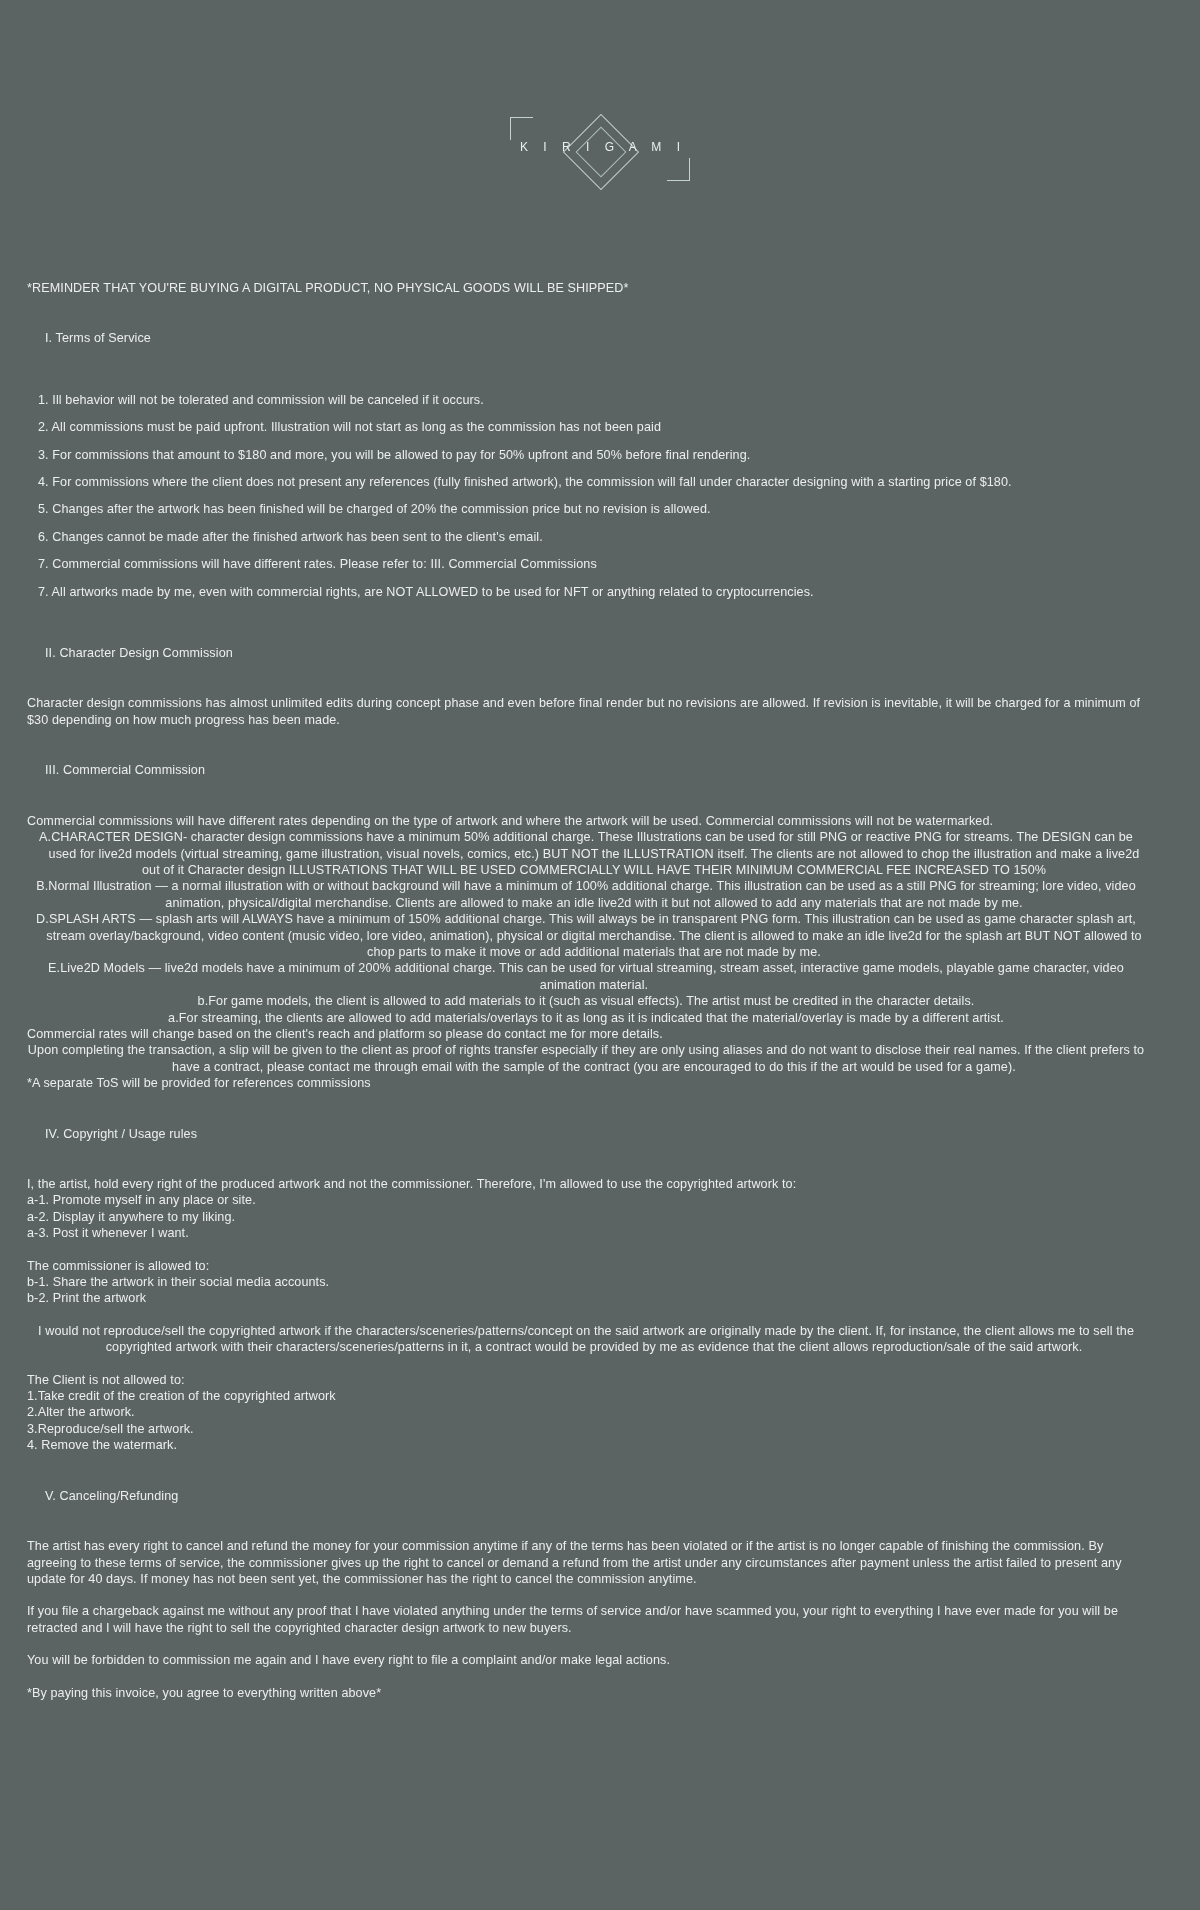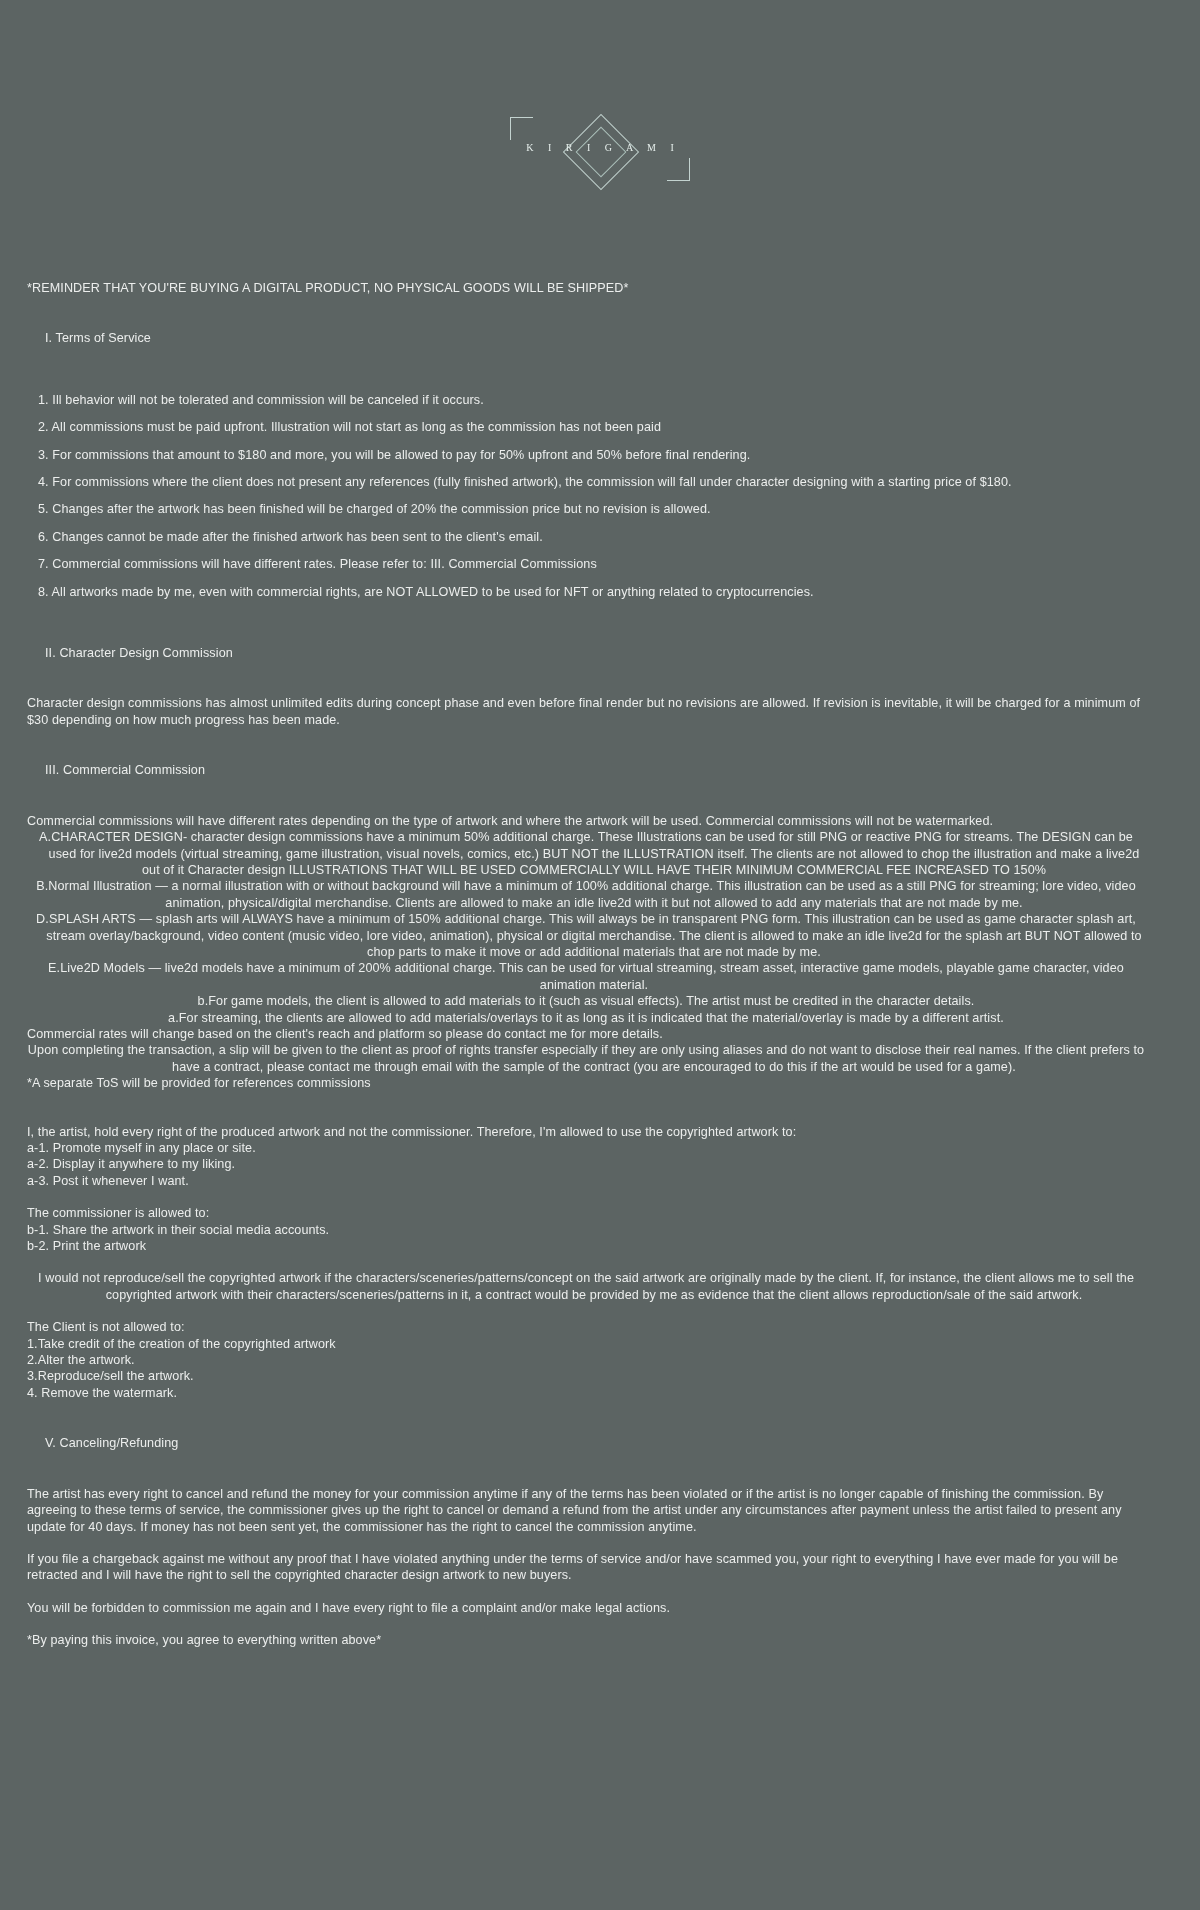--- a/index.html
+++ b/index.html
@@ -60,24 +60,24 @@
     width: 22px;
     height: 22px;
     border-color: #cfe0dc;
     border-style: solid;
     opacity: .9;
   }
   .logo-bracket.tl { left: 0; top: 10px; border-width: 1px 0 0 1px; }
   .logo-bracket.br { right: 0; bottom: 6px; border-width: 0 1px 1px 0; }
   .logo-text {
     position: relative;
-    font-size: 10px;
+    font-size: 12px;
     letter-spacing: 6px;
     color: #e6efec;
-    font-family: Liberation Serif, serif;
+    font-family: Liberation Sans, sans-serif;
     z-index: 2;
     text-indent: 6px;
   }
   
   .doc {
     padding: 0 55px 40px 27px;
     font-size: 12.6px;
     line-height: 16.4px;
     letter-spacing: .1px;
   }
@@ -131,21 +131,21 @@
     <p class="heading">I. Terms of Service</p>
     <div class="blank"></div>
 
     <p class="item">1. Ill behavior will not be tolerated and commission will be canceled if it occurs.</p>
     <p class="item">2. All commissions must be paid upfront. Illustration will not start as long as the commission has not been paid</p>
     <p class="item">3. For commissions that amount to $180 and more, you will be allowed to pay for 50% upfront and 50% before final rendering.</p>
     <p class="item">4. For commissions where the client does not present any references (fully finished artwork), the commission will fall under character designing with a starting price of $180.</p>
     <p class="item">5. Changes after the artwork has been finished will be charged of 20% the commission price but no revision is allowed.</p>
     <p class="item">6. Changes cannot be made after the finished artwork has been sent to the client's email.</p>
     <p class="item">7. Commercial commissions will have different rates. Please refer to: III. Commercial Commissions</p>
-    <p class="item">8. All artworks made by me, even with commercial rights, are NOT ALLOWED to be used for NFT or   anything related to cryptocurrencies.</p>
+    <p class="item">7. All artworks made by me, even with commercial rights, are NOT ALLOWED to be used for NFT or   anything related to cryptocurrencies.</p>
     <div class="blank"></div>
 
     <p class="heading">II. Character Design Commission</p>
     <div class="blank"></div>
     <p class="para">Character design commissions has almost unlimited edits during concept phase and even before final render but no revisions are allowed. If revision is inevitable, it will be charged for a minimum of $30 depending on how much progress has been made.</p>
     <div class="blank"></div>
 
     <p class="heading">III. Commercial Commission</p>
     <div class="blank"></div>
     <p class="para">Commercial commissions will have different rates depending on the type of artwork and where the artwork will be used. Commercial commissions will not be watermarked.</p>
@@ -154,20 +154,21 @@
     <p class="hang">B.Normal Illustration — a normal illustration with or without background will have a minimum of 100% additional charge. This illustration can be used as a still PNG for streaming; lore video, video animation, physical/digital merchandise. Clients are allowed to make an idle live2d with it but not allowed to add any materials that are not made by me.</p>
     <p class="hang">D.SPLASH ARTS — splash arts will ALWAYS have a minimum of 150% additional charge. This will always be in transparent PNG form. This illustration can be used as game character splash art, stream overlay/background, video content (music video, lore video, animation), physical or digital merchandise. The client is allowed to make an idle live2d for the splash art BUT NOT allowed to chop parts to make it move or add additional materials that are not made by me.</p>
     <p class="hang">E.Live2D Models — live2d models have a minimum of 200% additional charge. This can be used for virtual streaming, stream asset, interactive game models, playable game character, video animation material.</p>
     <p class="hang">b.For game models, the client is allowed to add materials to it (such as visual effects). The artist must be credited in the character details.</p>
     <p class="hang">a.For streaming, the clients are allowed to add materials/overlays to it as long as it is indicated that the material/overlay is made by a different artist.</p>
     <p class="para">Commercial rates will change based on the client's reach and platform so please do contact me for more details.</p>
     <p class="hang">Upon completing the transaction, a slip will be given to the client as proof of rights transfer especially if they are only using aliases and do not want to disclose their real names. If the client prefers to have a contract, please contact me through email with the sample of the contract (you are encouraged to do this if the art would be used for a game).</p>
     <p class="para">*A separate ToS will be provided for references commissions</p>
     <div class="blank"></div>
 
+    <p class="heading">IV. Copyright / Usage rules</p>
     <div class="blank"></div>
     <p class="para">I, the artist, hold every right of the produced artwork and not the commissioner. Therefore, I'm allowed to use the copyrighted artwork to:</p>
     <p class="para">a-1. Promote myself in any place or site.</p>
     <p class="para">a-2. Display it anywhere to my liking.</p>
     <p class="para">a-3. Post it whenever I want.</p>
     <div class="blank"></div>
     <p class="para">The commissioner is allowed to:</p>
     <p class="para">b-1. Share the artwork in their social media accounts.</p>
     <p class="para">b-2. Print the artwork</p>
     <div class="blank"></div>

